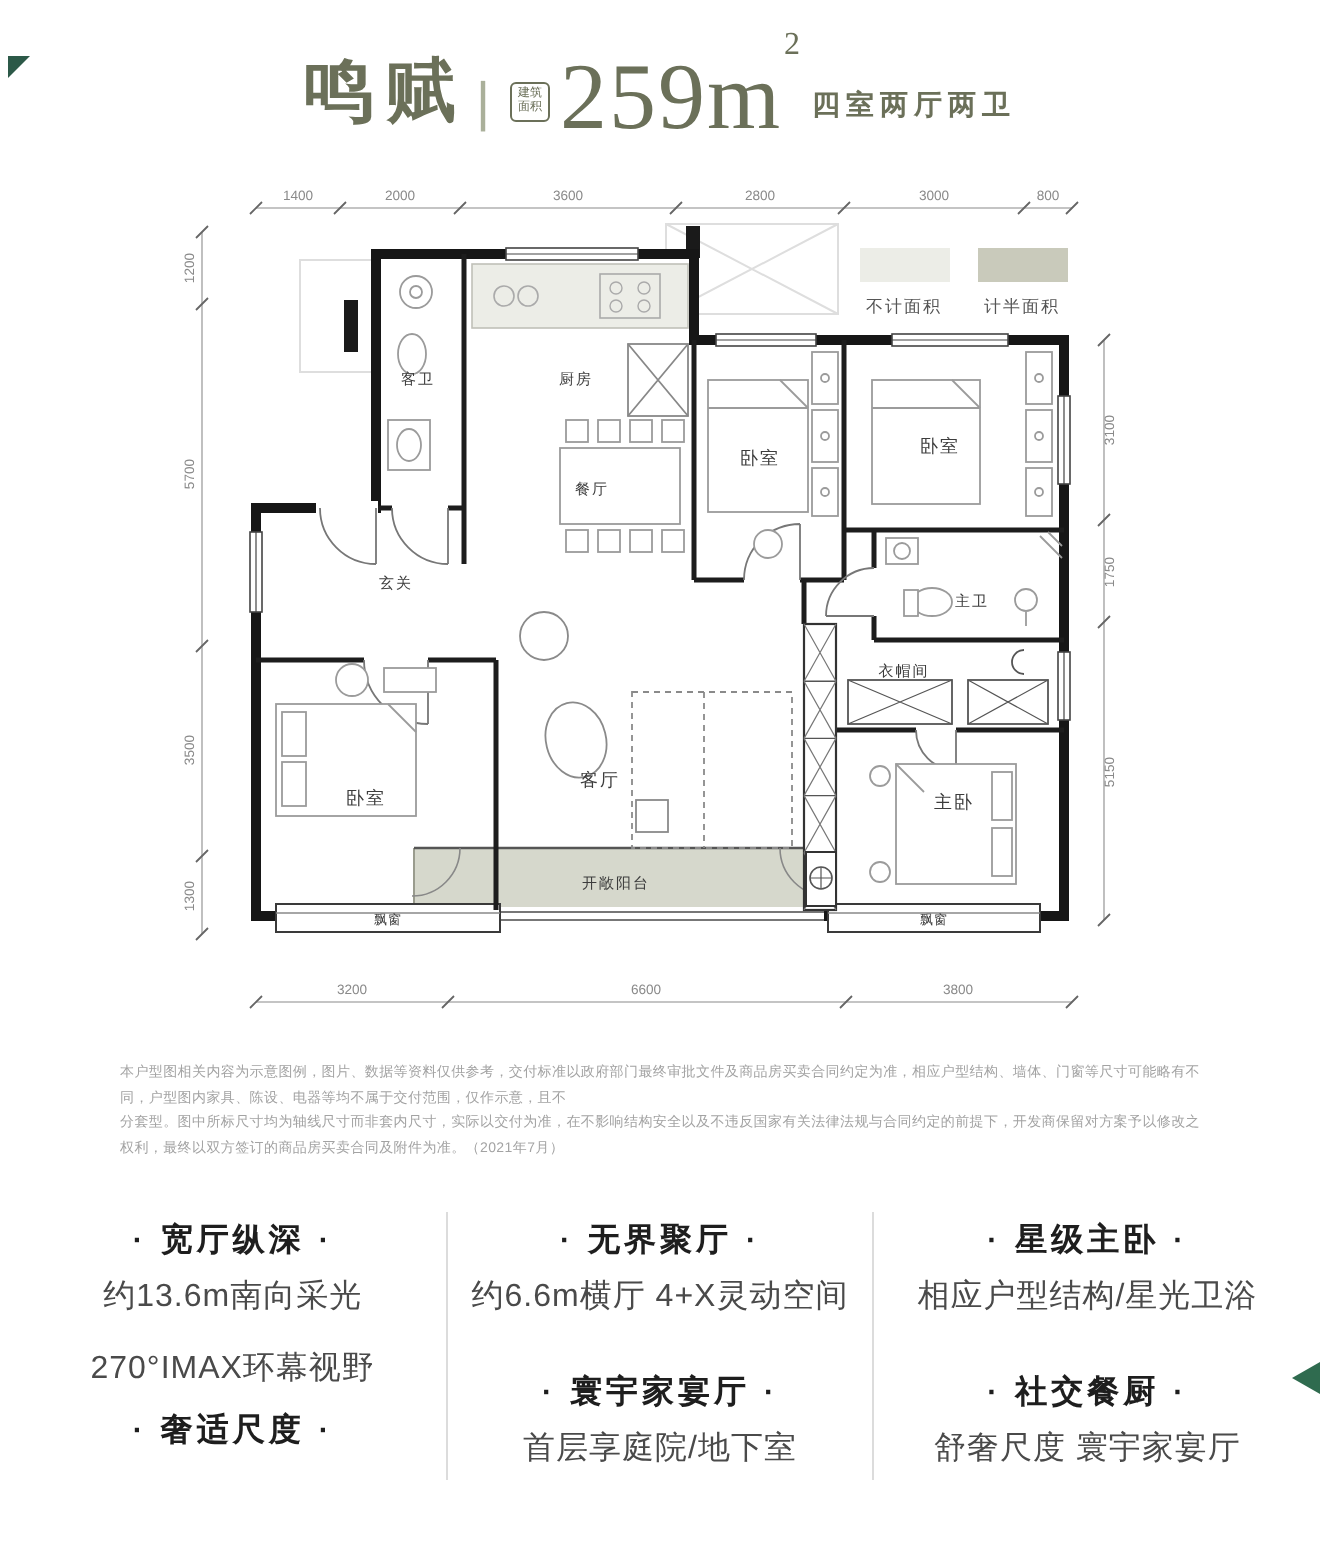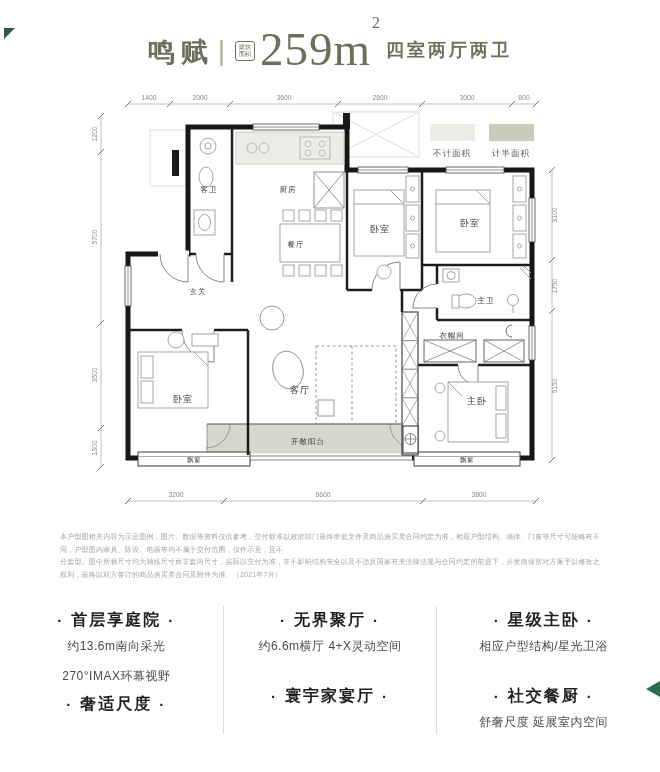--- a/index.html
+++ b/index.html
@@ -7,29 +7,29 @@
         font-family:"Liberation Sans",sans-serif;}
   
   .accent-tl{position:absolute;left:4px;top:28px;width:0;height:0;
              border-left:11px solid #2c5948;border-bottom:11px solid transparent;}
   .accent-r{position:absolute;right:0;top:681px;width:0;height:0;
             border-top:8px solid transparent;border-bottom:8px solid transparent;
             border-right:14px solid #2f6b4f;}
   
   .header{position:absolute;top:30px;left:0;width:100%;display:flex;
           justify-content:center;align-items:flex-end;color:#6b7059;}
-  .hname{font-family:Liberation Serif, serif;font-weight:bold;font-size:27px;
+  .hname{font-family:Liberation Mono, monospace;font-weight:bold;font-size:35px;
          letter-spacing:6px;line-height:1;padding-bottom:3px;}
   .hdiv{font-size:27px;color:#aab09a;font-weight:100;margin:0 10px 4px 4px;line-height:1;}
   .hbadge{width:18px;height:18px;border:1px solid #6b7059;border-radius:3px;
           display:flex;flex-direction:column;justify-content:center;align-items:center;
           font-size:6px;line-height:1.15;letter-spacing:0;margin:0 5px 8px 0;}
   .harea{font-family:"Liberation Serif",serif;font-size:47px;line-height:.82;letter-spacing:1px;}
   .harea sup{font-size:16px;position:relative;top:-20px;left:1px;}
-  .hsub{font-family:"Liberation Serif",serif;font-size:18px;font-weight:bold;
+  .hsub{font-family:"Liberation Serif",serif;font-size:14px;font-weight:bold;
         letter-spacing:3px;margin:0 0 7px 6px;}
   
   .plan-svg{position:absolute;left:0;top:0;}
   .rl{font-family:"Liberation Sans",sans-serif;font-size:9px;fill:#3c3c3c;
       text-anchor:middle;letter-spacing:1px;}
   .rs{font-size:7.5px;}
   .tiny{font-size:6.5px;letter-spacing:.5px;}
   .dim{font-family:"Liberation Sans",sans-serif;font-size:6.8px;fill:#8a8a8a;text-anchor:middle;}
   .lgl{font-family:"Liberation Sans",sans-serif;font-size:8.5px;fill:#555;
        text-anchor:middle;letter-spacing:1px;}
@@ -38,21 +38,21 @@
               color:#a3a3a3;line-height:1.8;text-align:justify;letter-spacing:.2px;}
   
   .features{position:absolute;top:606px;left:10px;width:640px;display:flex;}
   .fcol{flex:1;text-align:center;padding:4px 6px;}
   .fcol.mid{border-left:1px solid #dcdcdc;border-right:1px solid #dcdcdc;}
   .fblock1{min-height:66px;}
   .fblock2{margin-top:10px;}
   .ftitle{display:flex;justify-content:center;align-items:center;gap:7px;
           font-size:16px;font-weight:bold;color:#1e1e1e;letter-spacing:2px;}
   .fdot{font-size:15px;font-weight:bold;color:#1e1e1e;}
-  .fline{font-size:12px;color:#4a4a4a;margin-top:7px;line-height:1.35;letter-spacing:.5px;}
+  .fline{font-size:16px;color:#4a4a4a;margin-top:7px;line-height:1.35;letter-spacing:.5px;}
 </style>
 </head>
 <body>
 
 <div class="page">
 
   <div class="accent-tl"></div>
   <div class="accent-r"></div>
 
   <div class="header">
@@ -316,21 +316,21 @@
   <div class="disclaimer">
     <div>本户型图相关内容为示意图例，图片、数据等资料仅供参考，交付标准以政府部门最终审批文件及商品房买卖合同约定为准，相应户型结构、墙体、门窗等尺寸可能略有不同，户型图内家具、陈设、电器等均不属于交付范围，仅作示意，且不</div>
     <div>分套型。图中所标尺寸均为轴线尺寸而非套内尺寸，实际以交付为准，在不影响结构安全以及不违反国家有关法律法规与合同约定的前提下，开发商保留对方案予以修改之权利，最终以双方签订的商品房买卖合同及附件为准。（2021年7月）</div>
   </div>
 
   <div class="features">
     <div class="fcol">
       <div class="fblock1">
         <div class="ftitle">
             <span class="fdot">·</span>
-            <span>首层享庭院</span>
+            <span>宽厅纵深</span>
             <span class="fdot">·</span>
           </div>
         <div class="fline">约13.6m南向采光</div>
         <div class="fline" style="margin-top:14px">270°IMAX环幕视野</div>
       </div>
       <div class="fblock2">
         <div class="ftitle">
             <span class="fdot">·</span>
             <span>奢适尺度</span>
             <span class="fdot">·</span>
@@ -345,35 +345,36 @@
             <span class="fdot">·</span>
           </div>
         <div class="fline">约6.6m横厅 4+X灵动空间</div>
       </div>
       <div class="fblock2">
         <div class="ftitle">
             <span class="fdot">·</span>
             <span>寰宇家宴厅</span>
             <span class="fdot">·</span>
           </div>
+        <div class="fline">首层享庭院/地下室</div>
       </div>
     </div>
     <div class="fcol">
       <div class="fblock1">
         <div class="ftitle">
             <span class="fdot">·</span>
             <span>星级主卧</span>
             <span class="fdot">·</span>
           </div>
         <div class="fline">相应户型结构/星光卫浴</div>
       </div>
       <div class="fblock2">
         <div class="ftitle">
             <span class="fdot">·</span>
             <span>社交餐厨</span>
             <span class="fdot">·</span>
           </div>
-        <div class="fline">舒奢尺度 延展室内空间</div>
+        <div class="fline">舒奢尺度 寰宇家宴厅</div>
       </div>
     </div>
   </div>
 
 </div>
 
 </body></html>

